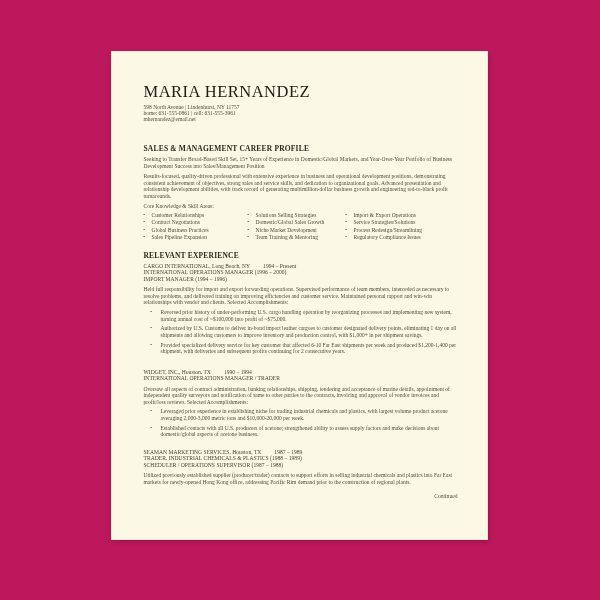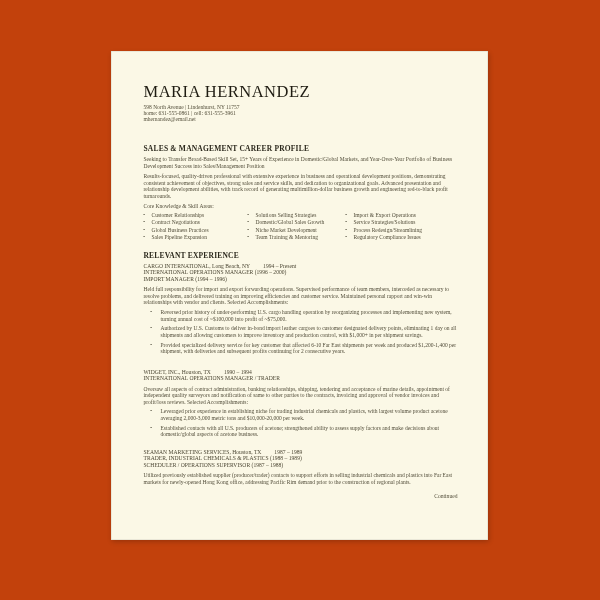--- a/index.html
+++ b/index.html
@@ -8,21 +8,21 @@
     width: 600px;
     height: 600px;
     background: #ffffff;
     overflow: hidden;
     font-family: "Liberation Serif", "DejaVu Serif", serif;
   }
   .stage {
     position: relative;
     width: 600px;
     height: 600px;
-    background: #c2410c;
+    background: #be185d;
   }
   
   .paper {
     position: absolute;
     left: 111px;
     top: 51px;
     width: 754px;
     height: 978px;
     background: #fbf8e6;
     border: 1px solid #d9d7c9;

